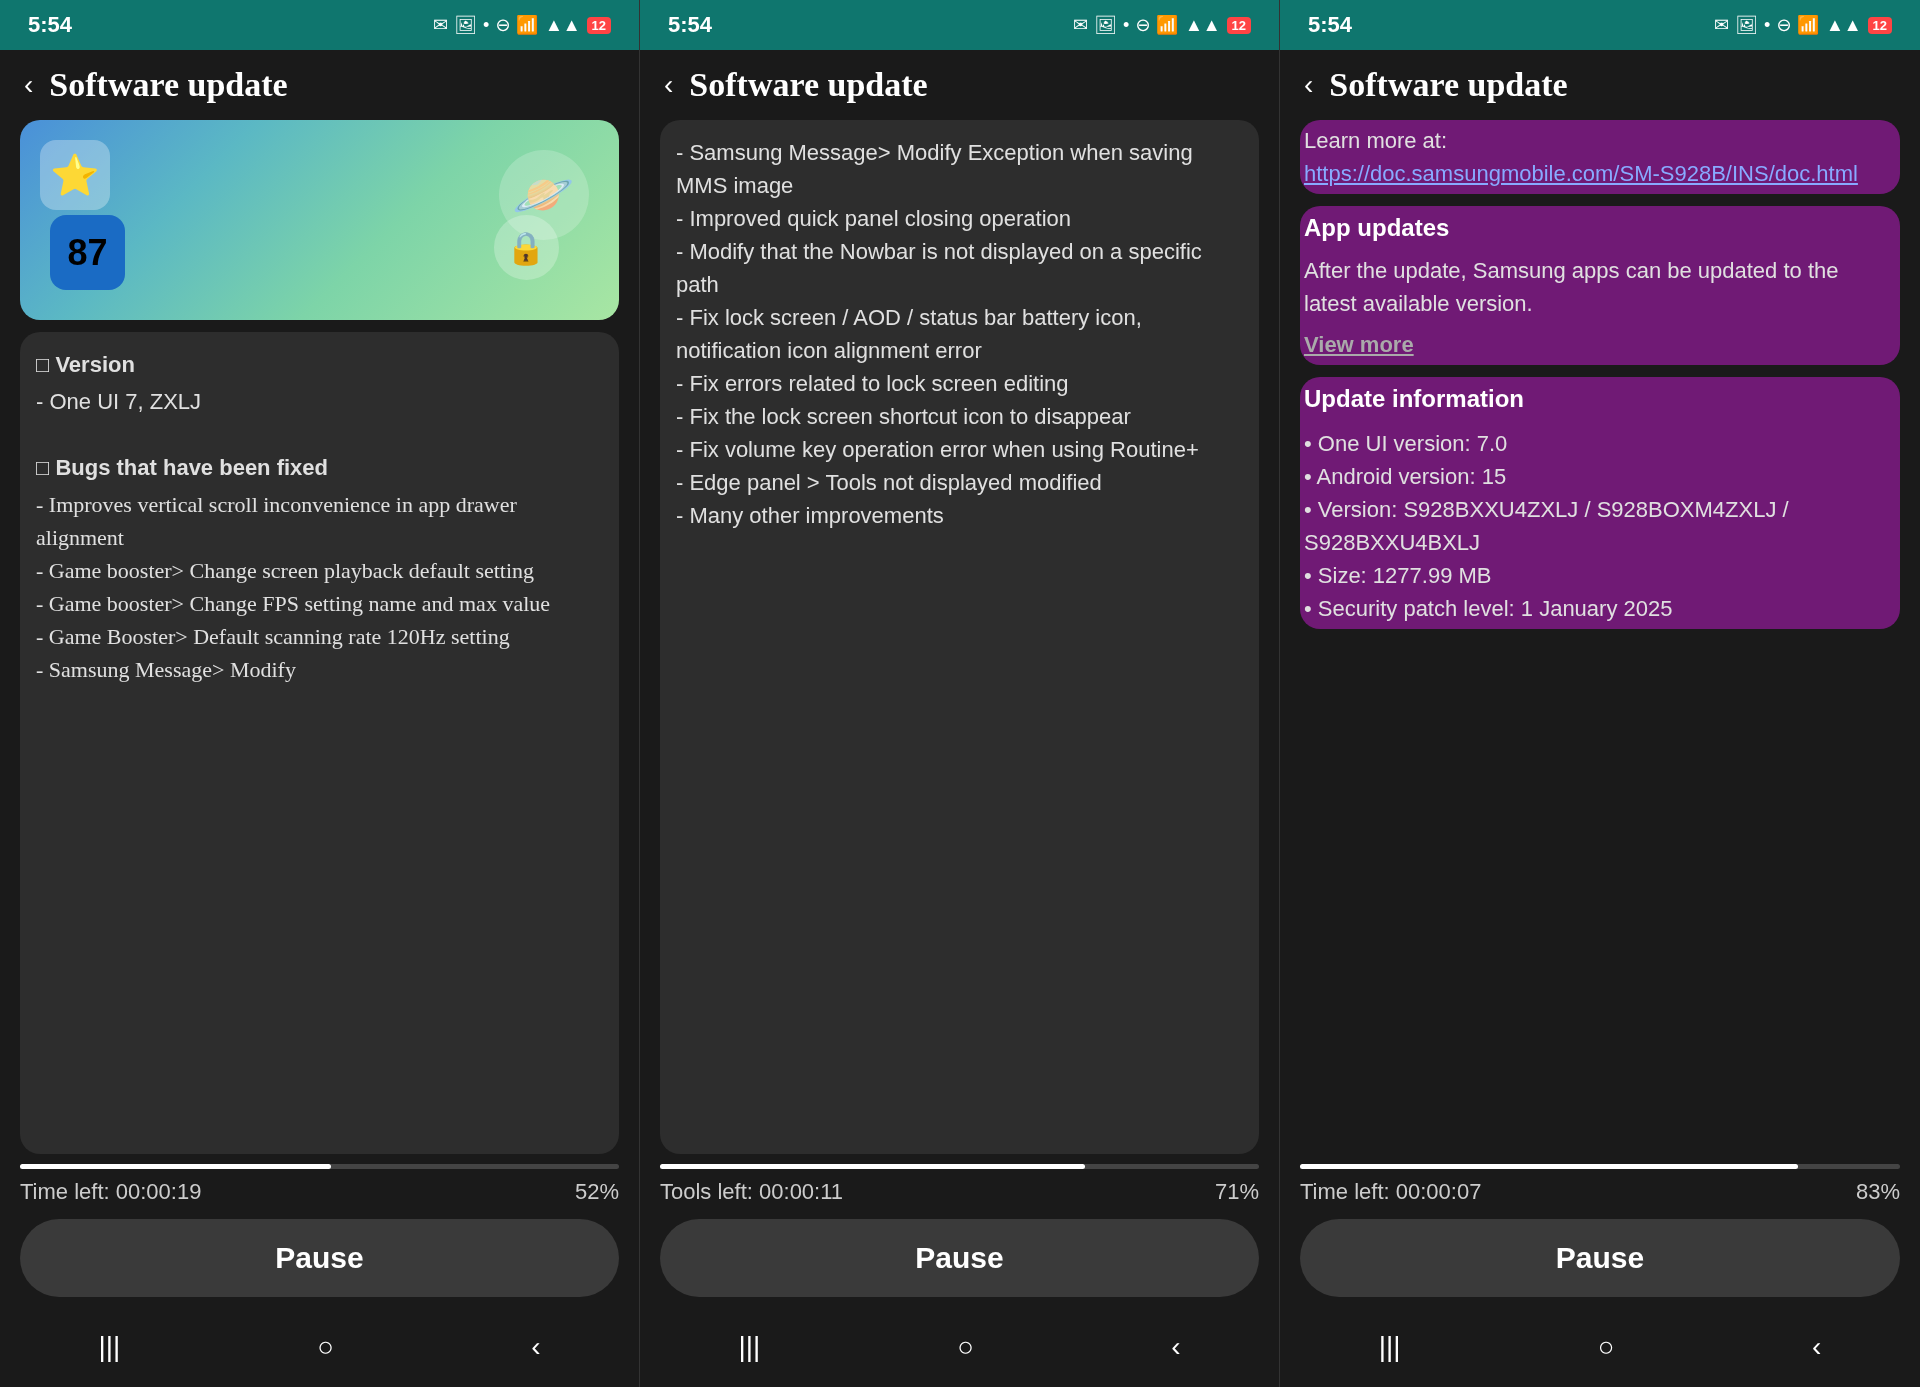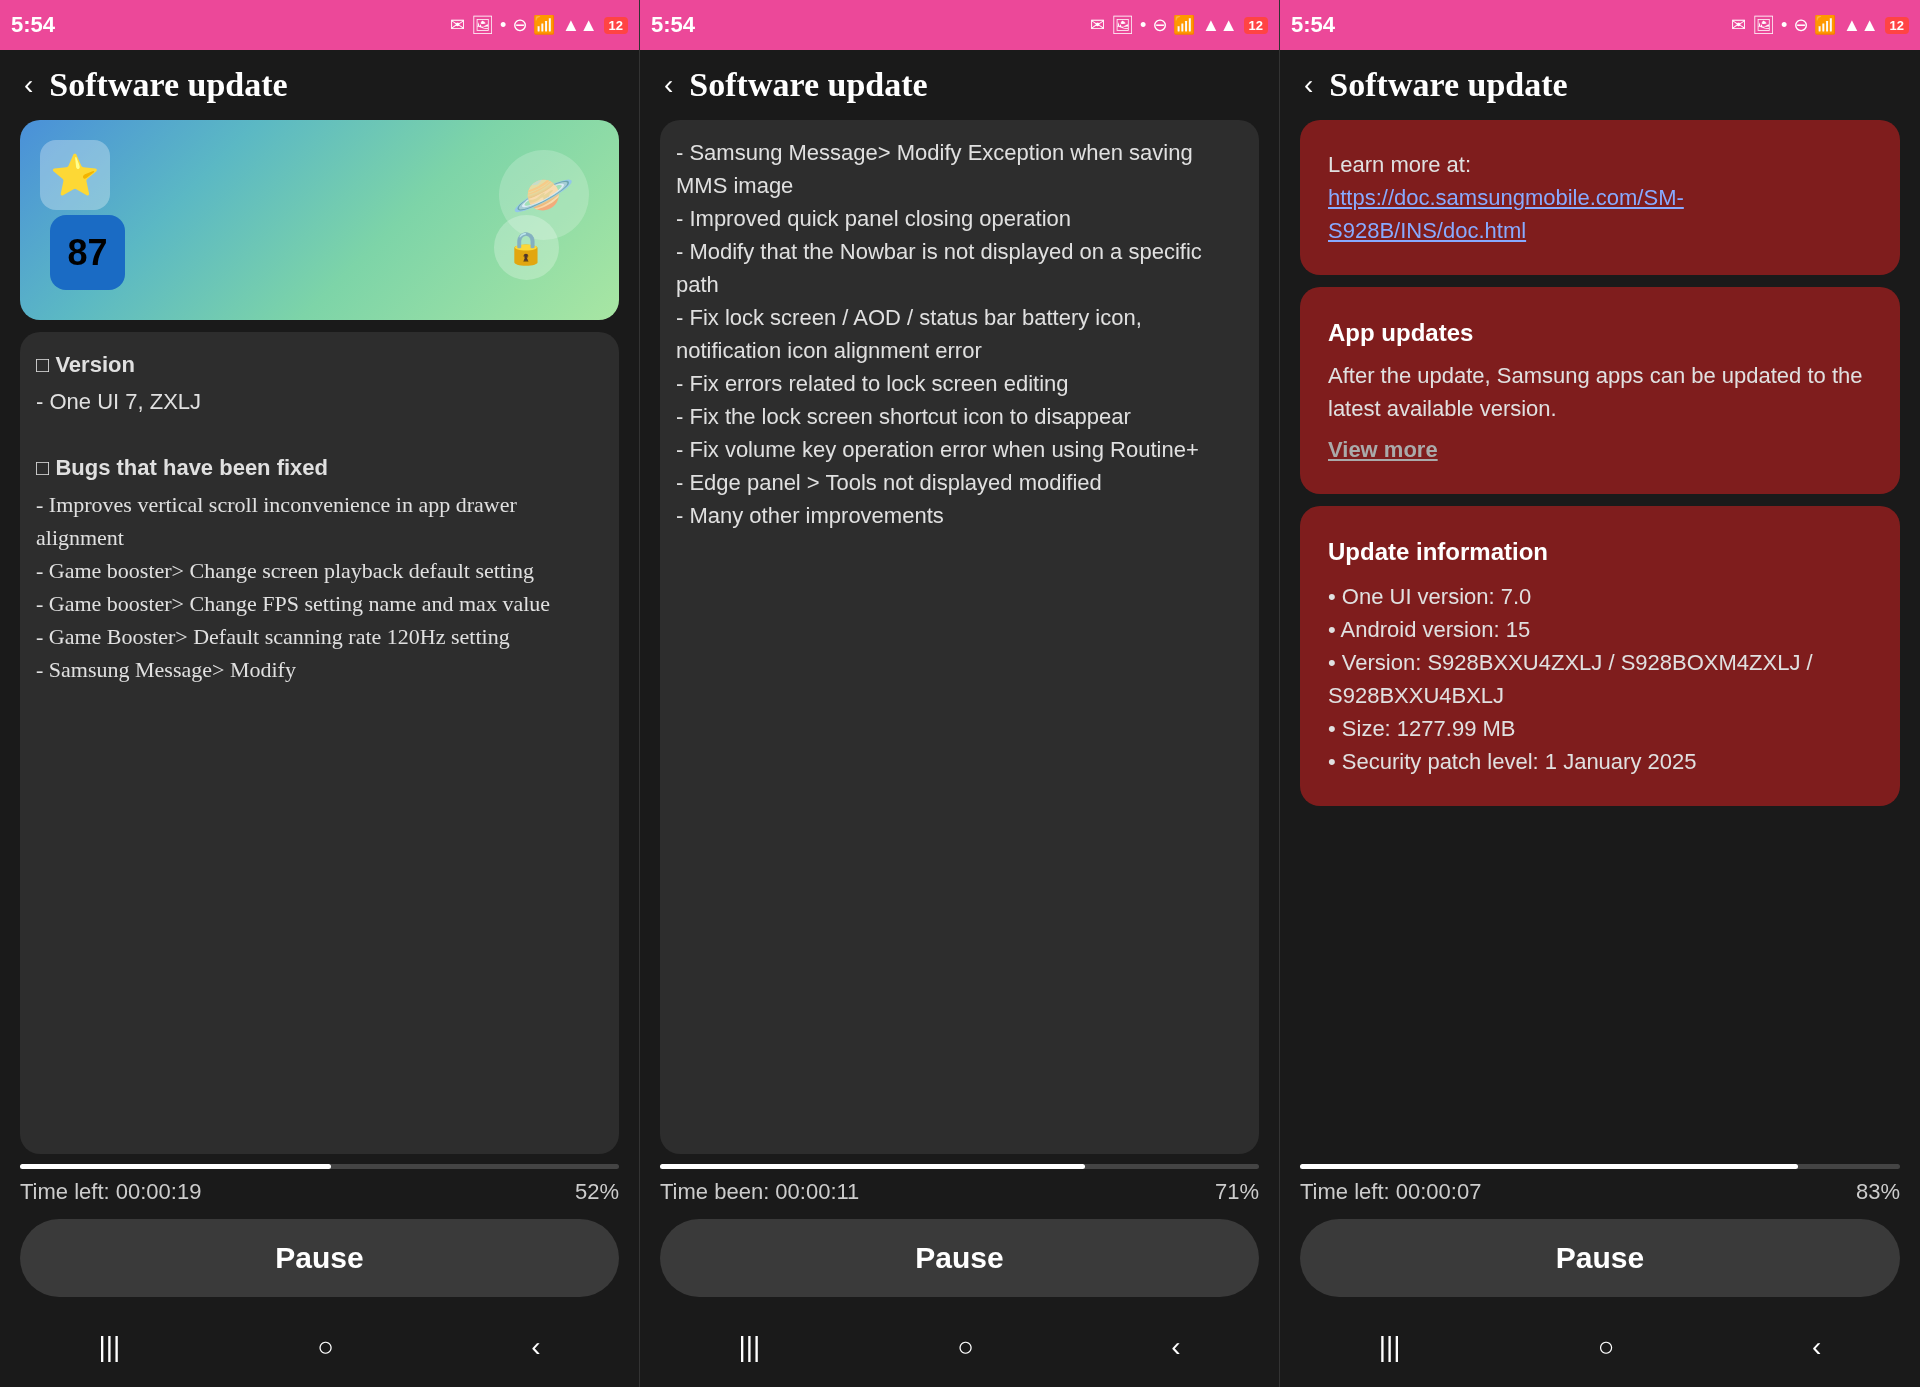--- a/index.html
+++ b/index.html
@@ -15,24 +15,24 @@
       width: 640px;
       height: 1387px;
       background: #1a1a1a;
       display: flex;
       flex-direction: column;
       position: relative;
       border-right: 1px solid #333;
     }
     .status-bar {
       height: 50px;
-      background: #ec4899;
-      display: flex;
-      align-items: center;
-      padding: 0 11px;
+      background: #0f766e;
+      display: flex;
+      align-items: center;
+      padding: 0 28px;
       justify-content: space-between;
       flex-shrink: 0;
     }
     .status-time {
       color: #fff;
       font-size: 22px;
       font-weight: 600;
     }
     .status-icons {
       display: flex;
@@ -145,23 +145,23 @@
       width: 65px;
       height: 65px;
       background: rgba(255,255,255,0.25);
       border-radius: 50%;
       display: flex;
       align-items: center;
       justify-content: center;
       font-size: 32px;
     }
     .content-card {
-      background: #7f1d1d;
+      background: #701a75;
       border-radius: 20px;
-      padding: 28px;
+      padding: 4px;
       color: #e0e0e0;
       font-size: 22px;
       line-height: 1.5;
       flex-shrink: 0;
     }
     .content-card-scroll {
       background: #2d2d2d;
       border-radius: 20px;
       padding: 16px;
       color: #e0e0e0;
@@ -333,21 +333,21 @@
 - Fix volume key operation error when using Routine+
 - Edge panel &gt; Tools not displayed modified
 - Many other improvements</div>
     </div>
   </div>
   <div class="progress-section">
     <div class="progress-bar-bg">
       <div class="progress-bar-fill" style="width: 71%"></div>
     </div>
     <div class="progress-info">
-      <span>Time been: 00:00:11</span>
+      <span>Tools left: 00:00:11</span>
       <span>71%</span>
     </div>
     <button class="pause-btn">Pause</button>
   </div>
   <div class="nav-bar">
     <span class="nav-icon">|||</span>
     <span class="nav-icon">○</span>
     <span class="nav-icon">‹</span>
   </div>
 </div>

